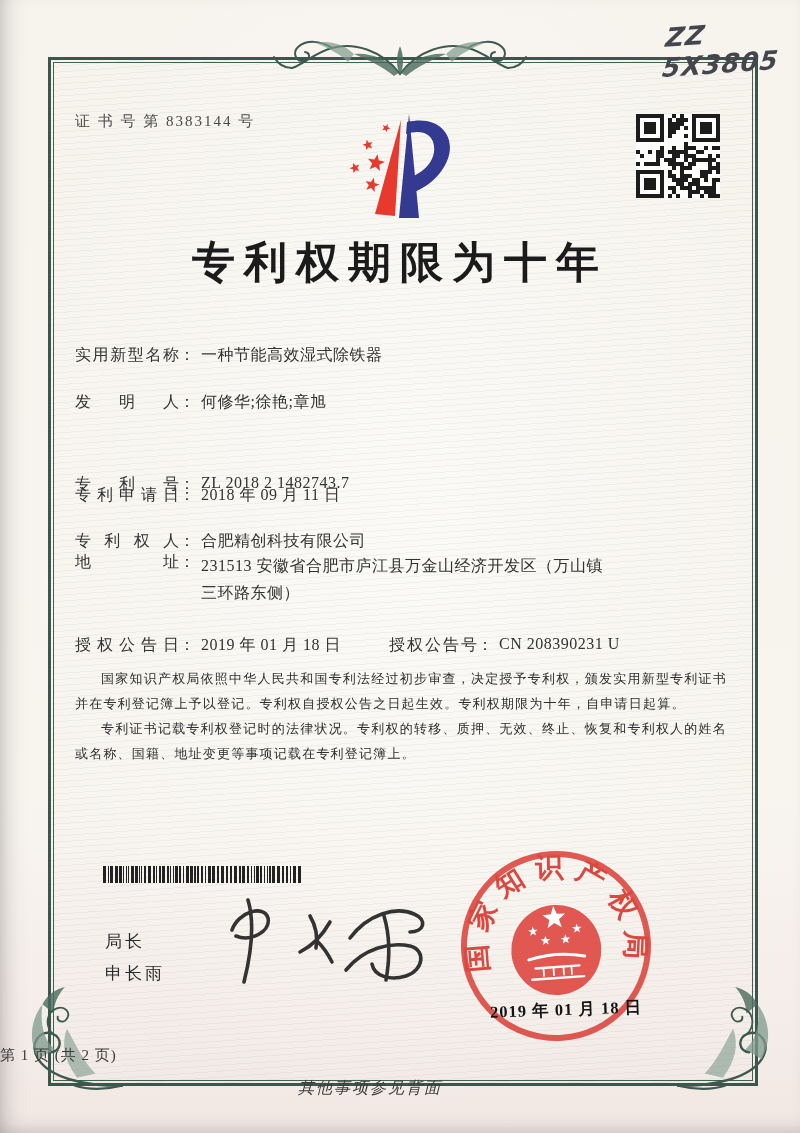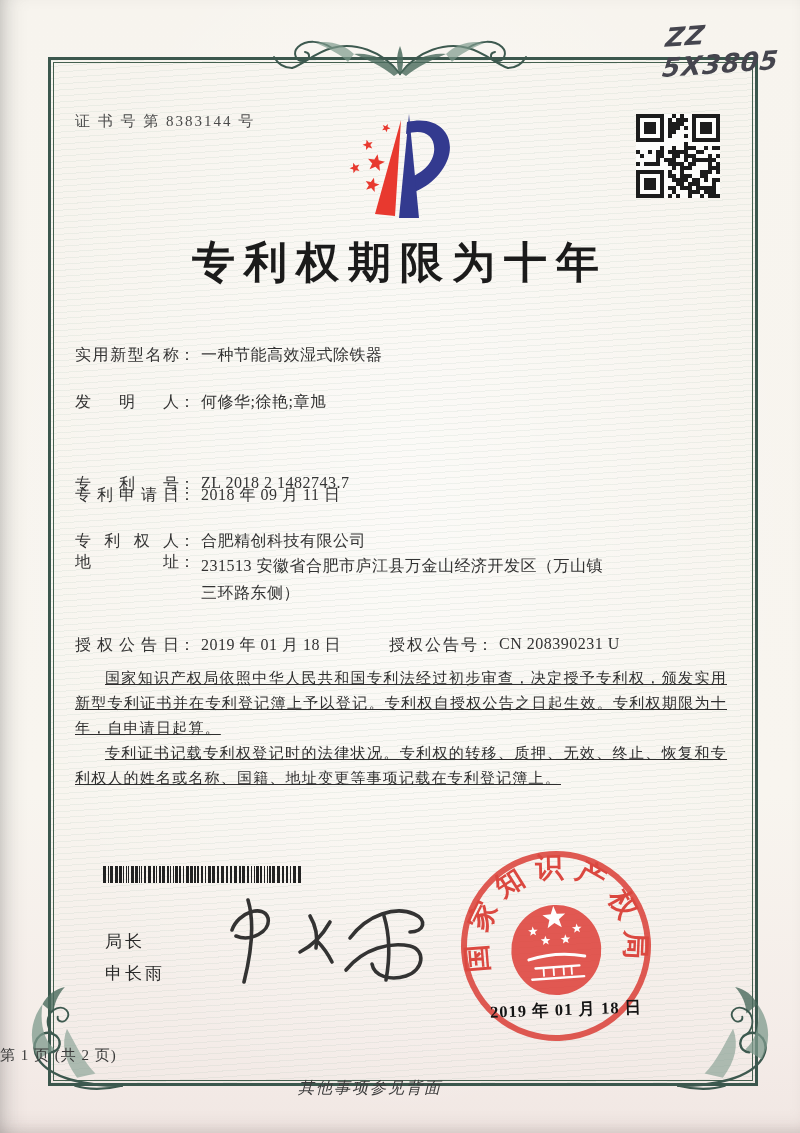--- a/index.html
+++ b/index.html
@@ -22,22 +22,22 @@
     font-weight:700;font-style:italic;font-size:26px;color:#45454e;transform:rotate(-4deg) skewX(-10deg);letter-spacing:1px;z-index:5;}
   .title{position:absolute;left:0;right:0;top:234px;text-align:center;font-size:43px;font-weight:600;
     letter-spacing:9px;color:#1b1b1b;}
   .row{position:absolute;left:75px;width:620px;display:flex;font-size:16px;color:#333;}
   .lbl{width:104px;text-align:justify;text-align-last:justify;flex:none;}
   .colon{flex:none;margin-right:6px;}
   .val{letter-spacing:.5px;}
   .addr .val{line-height:27px;}
   .pair2{margin-left:48px;display:flex;}
   .pair2 .lbl{width:88px;}
-  .paras{position:absolute;left:75px;width:652px;top:666px;font-size:15px;line-height:25px;
-    color:#2e2e2e;text-align:justify;letter-spacing:1.2px;text-decoration:underline;}
+  .paras{position:absolute;left:75px;width:652px;top:666px;font-size:13px;line-height:25px;
+    color:#2e2e2e;text-align:justify;letter-spacing:1.2px;}
   .paras p{margin:0;text-indent:2em;}
   .barcode{position:absolute;left:103px;top:866px;width:204px;height:17px;white-space:nowrap;overflow:hidden;}
   .barcode span{display:inline-block;height:100%;background:#222;vertical-align:top;}
   .signer{position:absolute;left:105px;top:926px;font-family:"Liberation Sans","DejaVu Sans",sans-serif;
     font-size:17px;color:#2b2b2b;letter-spacing:3px;line-height:32px;}
   .sig{position:absolute;left:218px;top:886px;}
   .seal{position:absolute;left:456px;top:846px;opacity:.92;}
   .seal-date{position:absolute;left:490px;top:999px;font-size:16.5px;color:#141414;letter-spacing:1px;
     transform:rotate(-2deg);z-index:4;font-weight:600;}
   .page-ind{position:absolute;left:0;right:60px;top:1046px;text-align:left;font-size:15px;color:#3a3a3a;letter-spacing:1px;}

